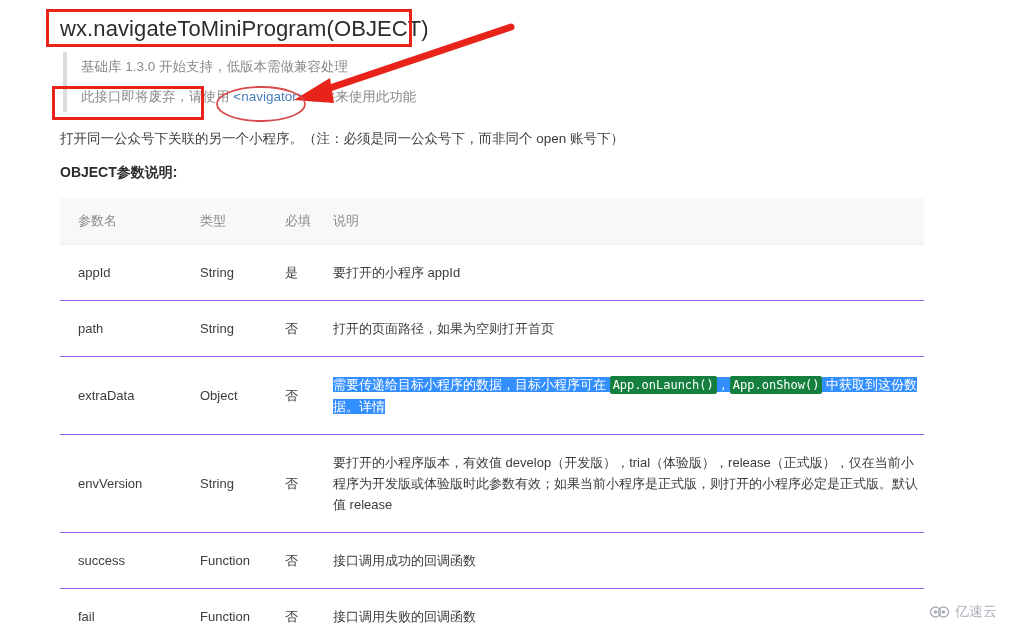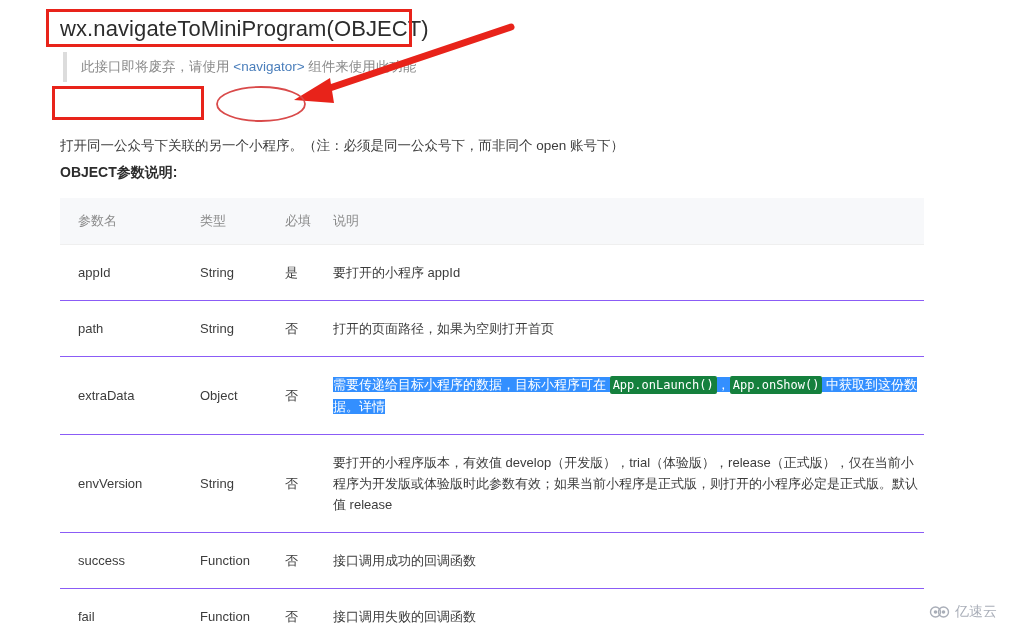--- a/index.html
+++ b/index.html
@@ -58,21 +58,20 @@
 
   
   .intro {
     position: absolute;
     left: 60px;
     top: 128px;
     font-size: 13.5px;
     line-height: 22px;
     color: #3c3c3c;
     white-space: nowrap;
-    margin-top: 7px;
   }
 
   
   .section-heading {
     position: absolute;
     left: 60px;
     top: 164px;
     font-size: 14px;
     font-weight: bold;
     color: #2c2c2c;
@@ -183,20 +182,21 @@
   .brand svg { display: block; }
 </style>
 </head>
 <body>
 
 <div id="page">
 
   <div class="api-title">wx.navigateToMiniProgram(OBJECT)</div>
 
   <div class="blockquote">
+    <div class="bq-line">基础库 1.3.0 开始支持，低版本需做兼容处理</div>
     <div class="bq-line"><span>此接口即将废弃，请使用 </span><span class="nav-link">&lt;navigator&gt;</span><span> 组件来使用此功能</span></div>
   </div>
 
   <div class="intro">打开同一公众号下关联的另一个小程序。（注：必须是同一公众号下，而非同个 open 账号下）</div>
 
   <div class="section-heading">OBJECT参数说明:</div>
 
   <table class="param-table">
     <colgroup>
       <col class="col-name">

